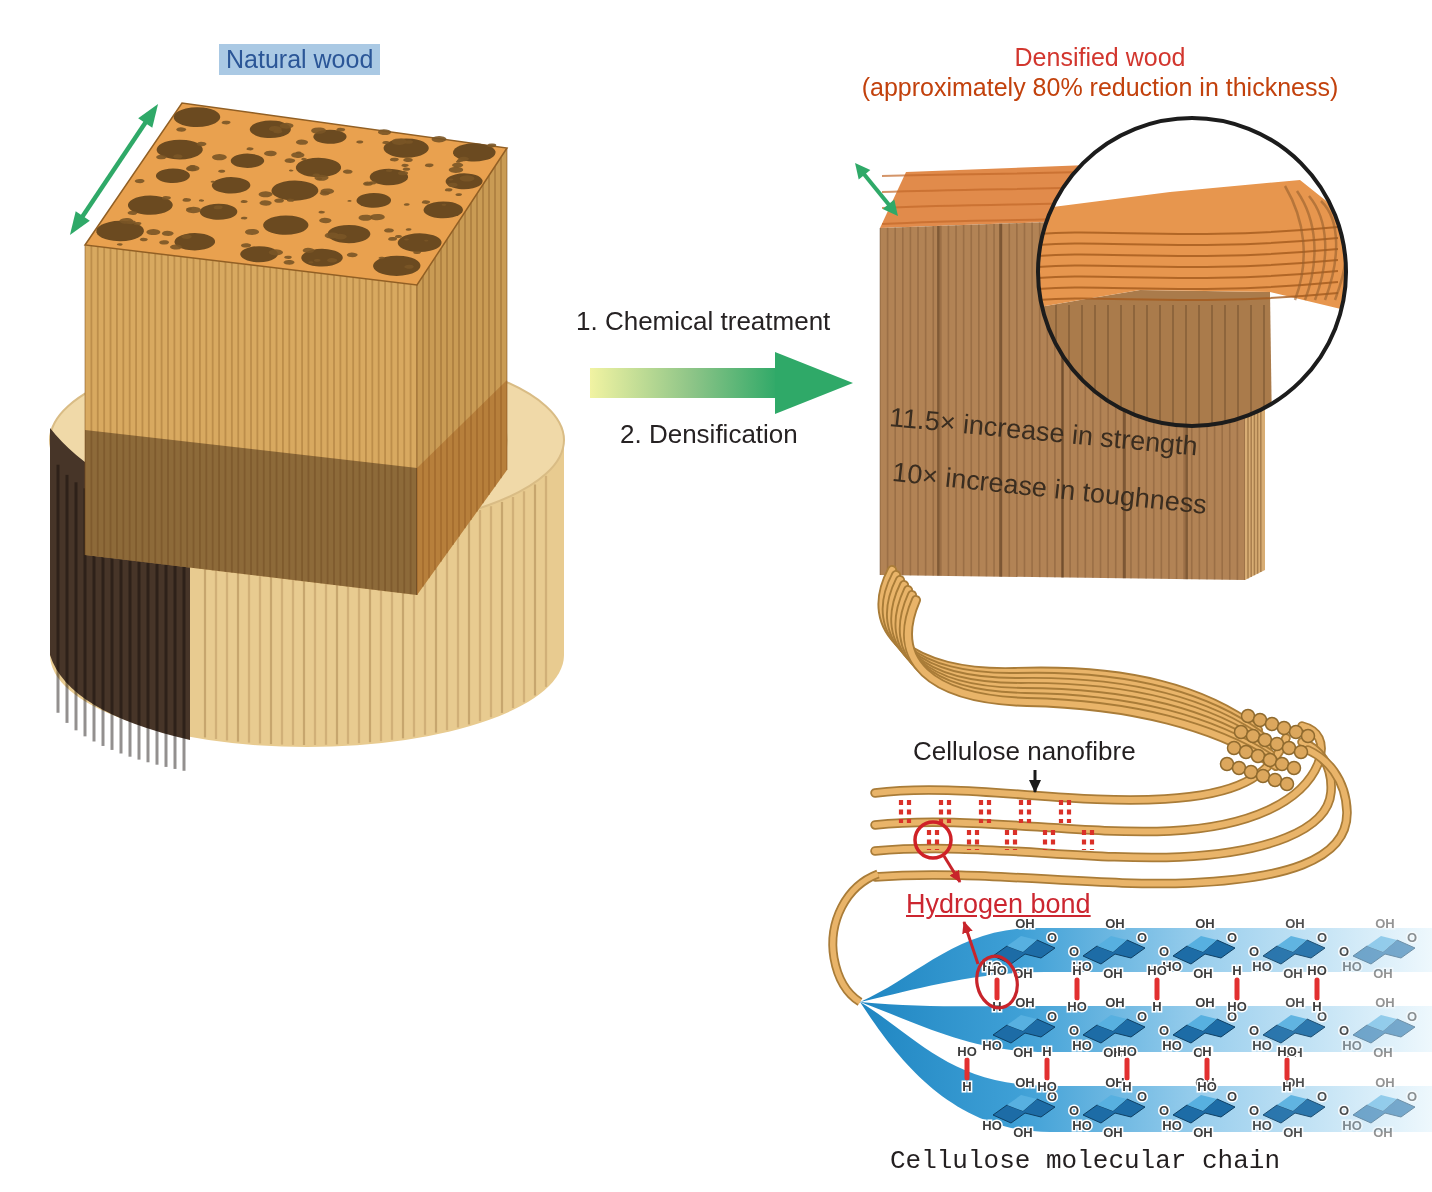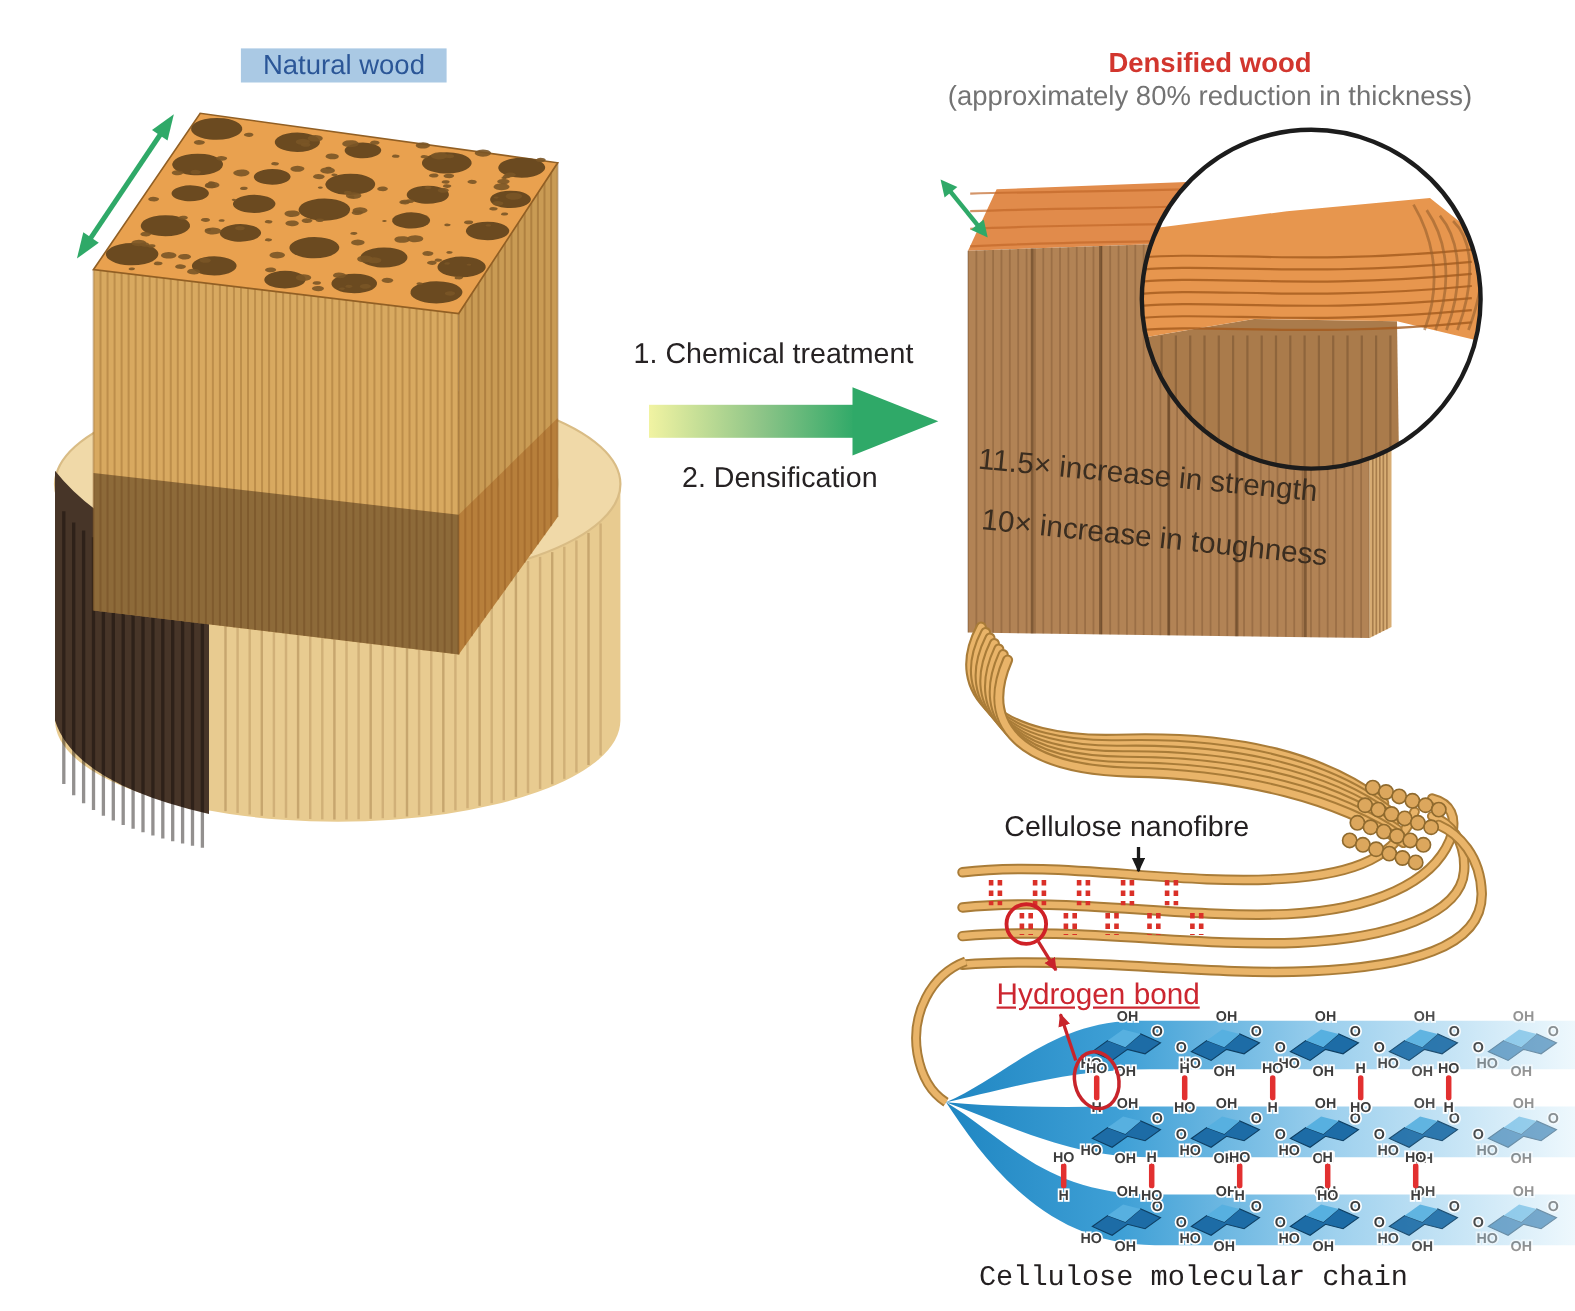--- a/index.html
+++ b/index.html
@@ -1,23 +1,23 @@
 <!DOCTYPE html>
 <html><head>
 <meta charset="utf-8">
 <style>
   html,body{margin:0;padding:0;background:#fff;}
   .canvas{position:relative;width:1432px;height:1192px;background:#ffffff;overflow:hidden;
           font-family:"Liberation Sans", sans-serif;}
   .abs{position:absolute;}
   .txt{position:absolute;white-space:nowrap;color:#231f20;}
-  .natural-label{left:219px;top:44px;background:#aac9e4;color:#2b5697;font-size:25px;padding:1px 20px;}
+  .natural-label{left:219px;top:44px;background:#aac9e4;color:#2b5697;font-size:25px;padding:1px 7px;}
   .dens-header{left:810px;top:42px;width:580px;text-align:center;line-height:30px;}
-  .dens-title{color:#d2362e;font-size:25px;font-weight:bold;}
-  .dens-sub{color:#737373;font-size:25px;}
+  .dens-title{color:#d2362e;font-size:25px;}
+  .dens-sub{color:#c2410c;font-size:25px;}
   .step1{left:576px;top:306px;font-size:26px;color:#262223;}
   .step2{left:620px;top:419px;font-size:26px;color:#262223;}
   .strength{left:891px;top:402px;font-size:27px;color:#3a2d20;transform:rotate(5.5deg);transform-origin:left top;}
   .toughness{left:894px;top:457px;font-size:27px;color:#3a2d20;transform:rotate(6deg);transform-origin:left top;}
   .nanofibre-label{left:913px;top:736px;font-size:26px;}
   .hbond-label{left:906px;top:889px;font-size:27px;color:#cc2630;text-decoration:underline;}
   .molchain-label{left:815px;top:1146px;width:540px;text-align:center;font-size:26px;font-family:Liberation Mono, monospace;}
   svg{position:absolute;overflow:visible;}
 </style>
 </head>

